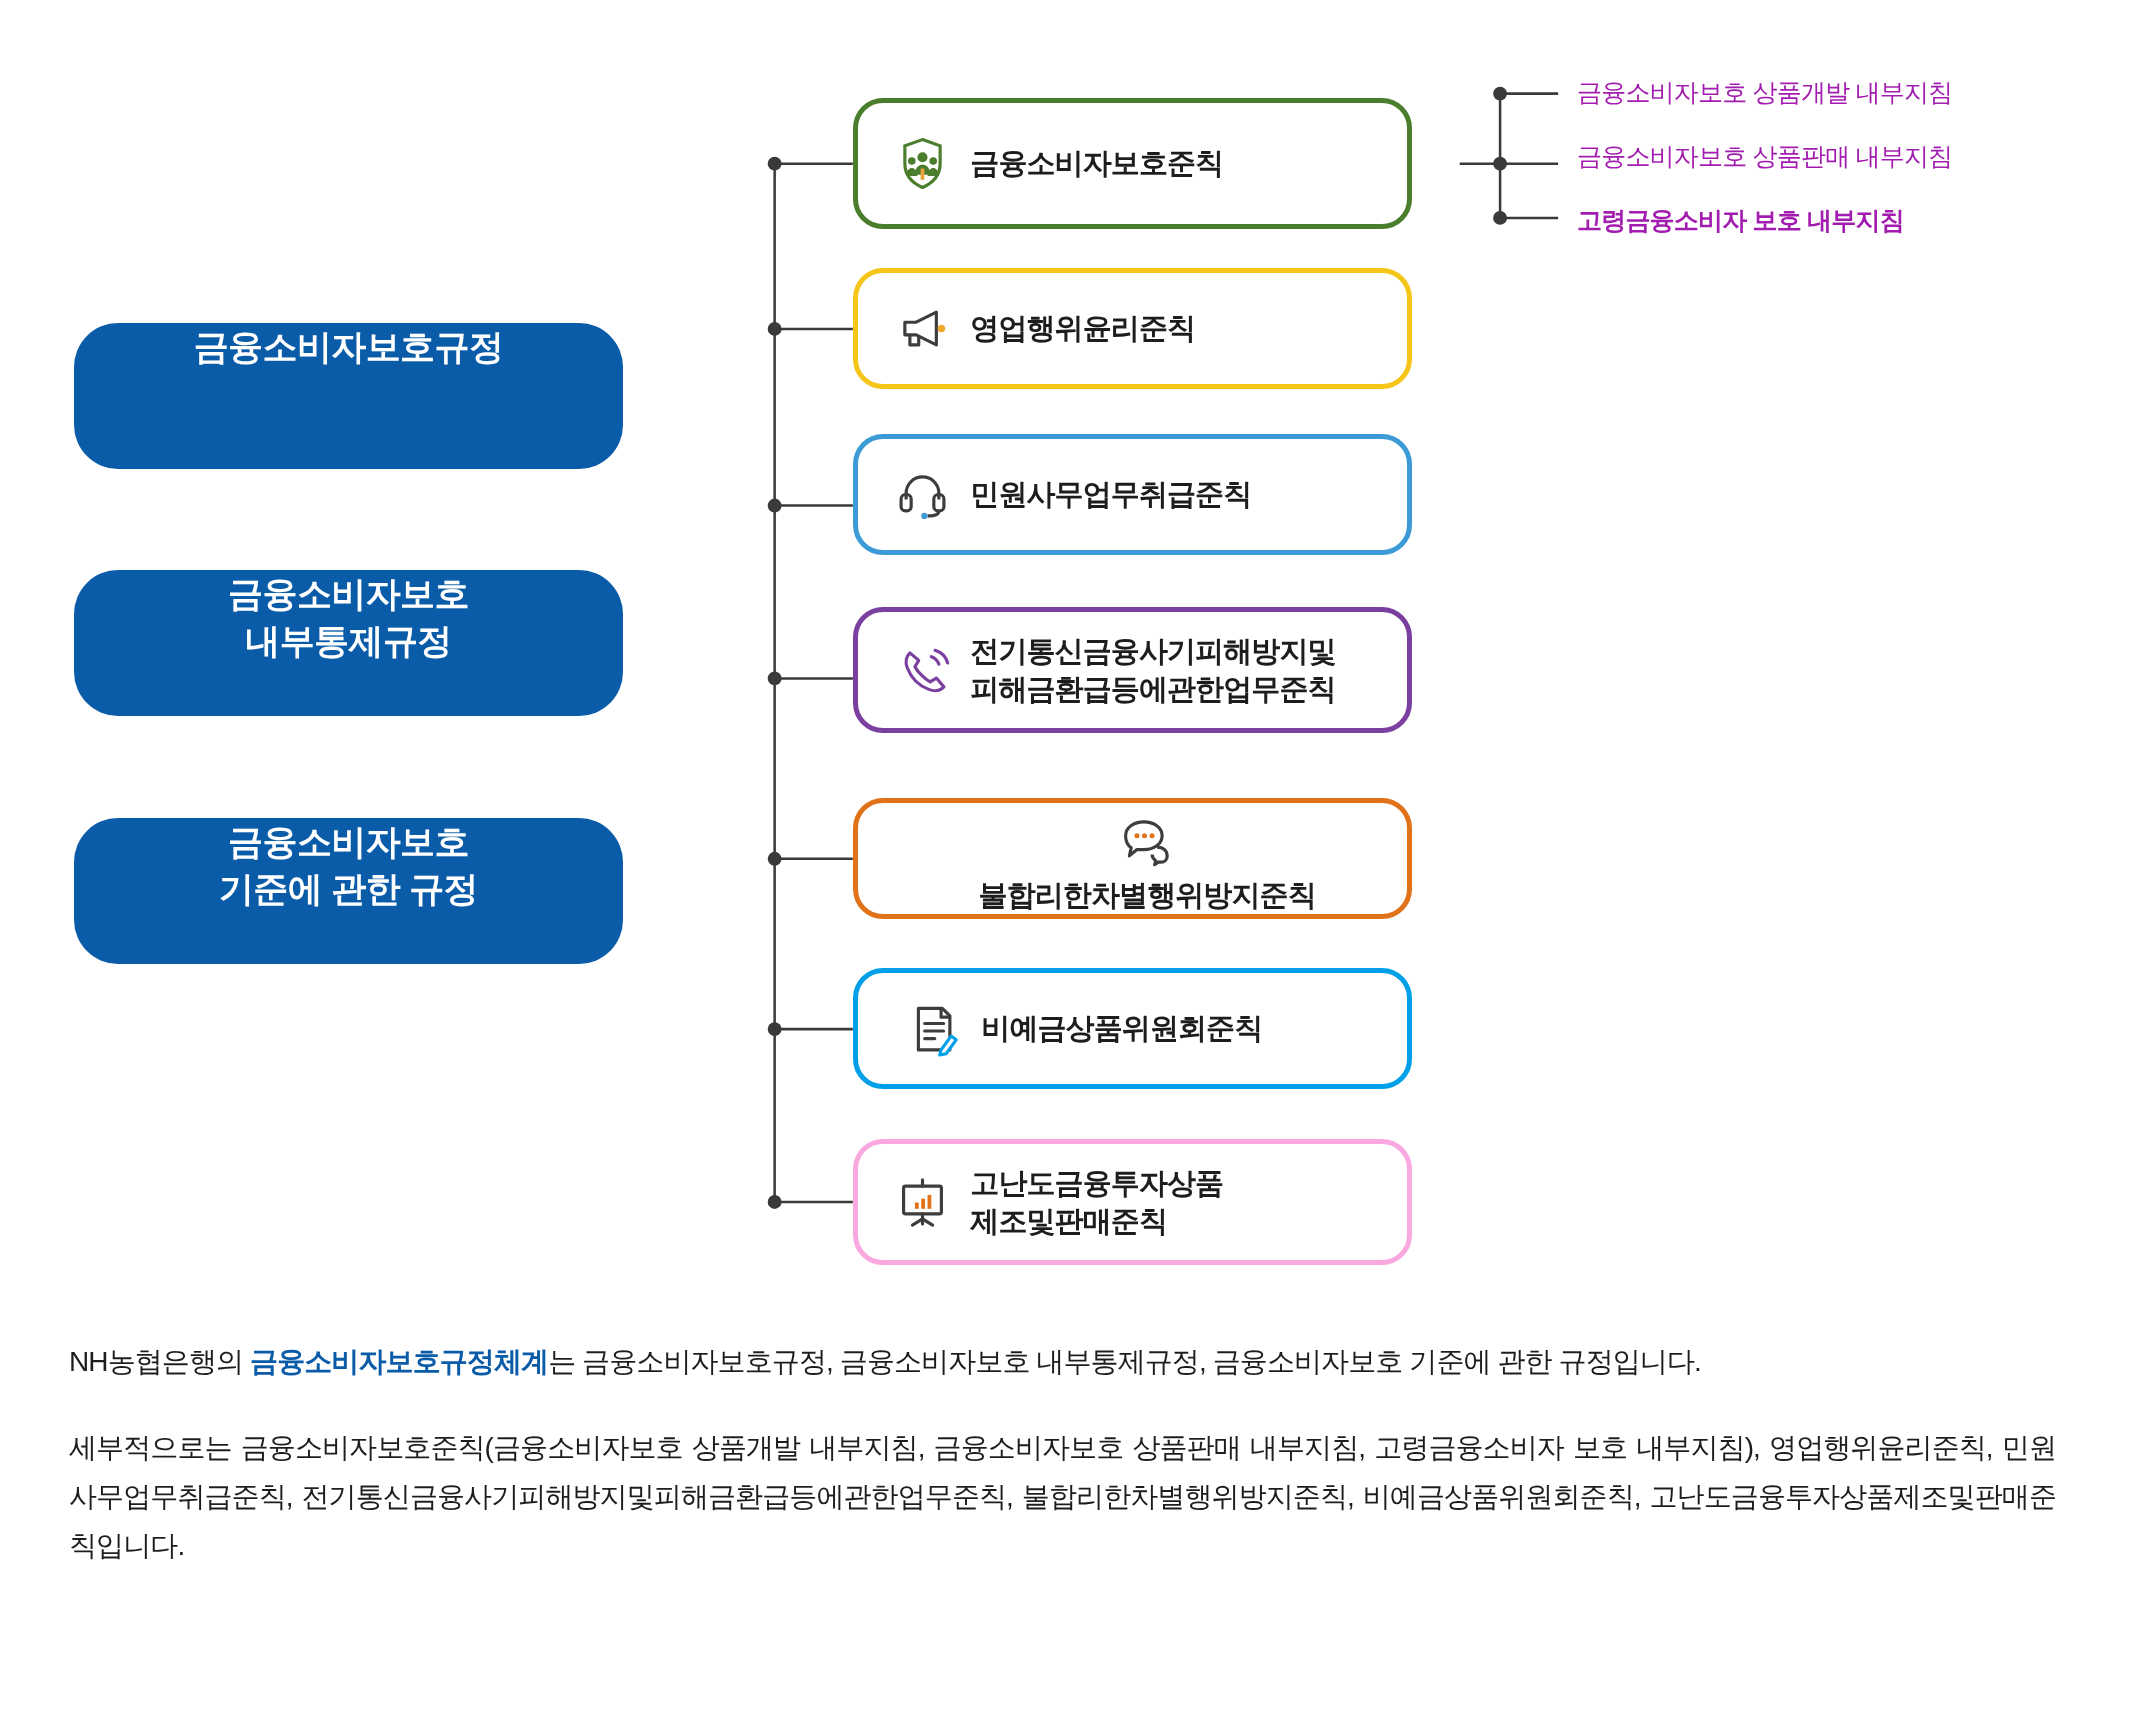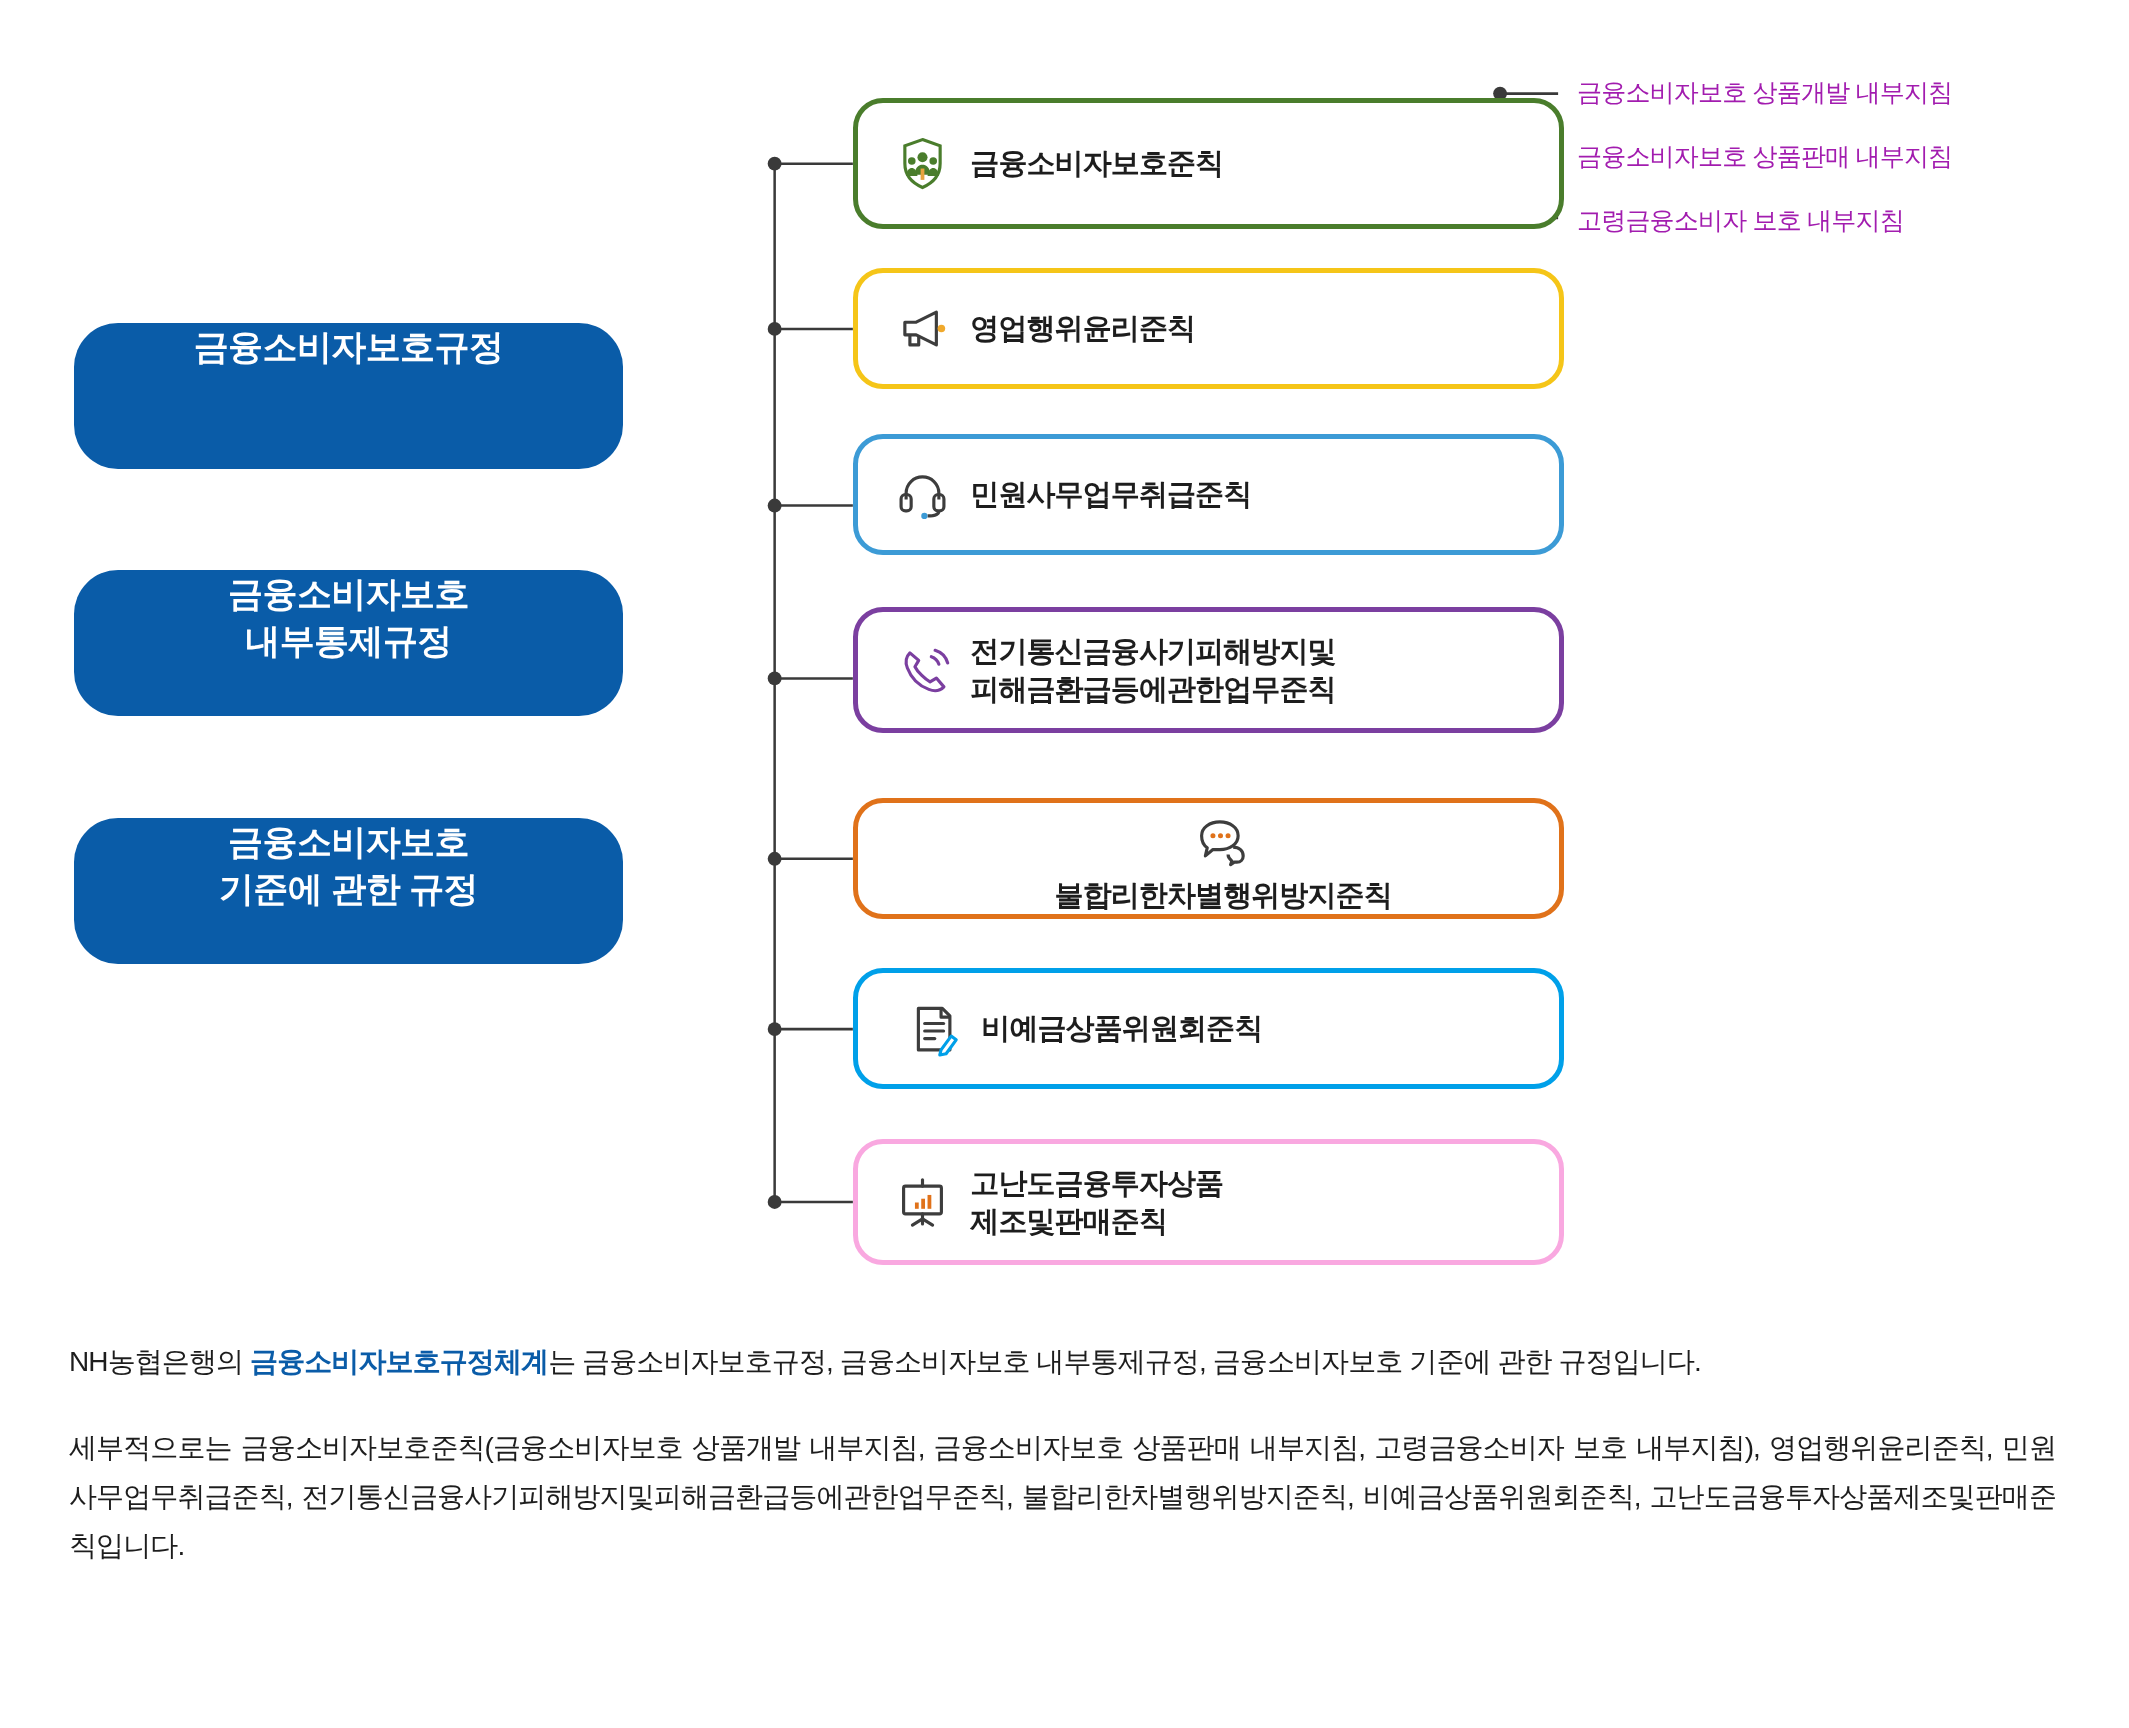--- a/index.html
+++ b/index.html
@@ -42,21 +42,21 @@
     width: 549px;
   }
   #pill-0 { top: 323px;  height: 146px; }
   #pill-1 { top: 570px;  height: 146px; }
   #pill-2 { top: 818px; height: 146px; }
 
   
   .node {
     position: absolute;
     left: 853px;
-    width: 711px;
+    width: 559px;
     border-radius: 30px;
     background: #ffffff;
     border: 5px solid #999;
     box-sizing: border-box;
     display: flex;
     align-items: center;
     padding-left: 23px;
   }
   .node .icon {
     width: 83px;
@@ -88,21 +88,21 @@
   .subitem {
     position: absolute;
     left: 1577px;
     font-size: 25px;
     letter-spacing: -0.8px;
     color: #a21caf;
     white-space: nowrap;
   }
   #sub-0 { top: 76px; }
   #sub-1 { top: 140px; }
-  #sub-2 { top: 204px; }
+  #sub-2 { top: 204px; font-weight: bold; }
 
   svg#connectors {
     position: absolute;
     left: 0;
     top: 0;
     width: 2129px;
     height: 1300px;
     pointer-events: none;
   }
 

